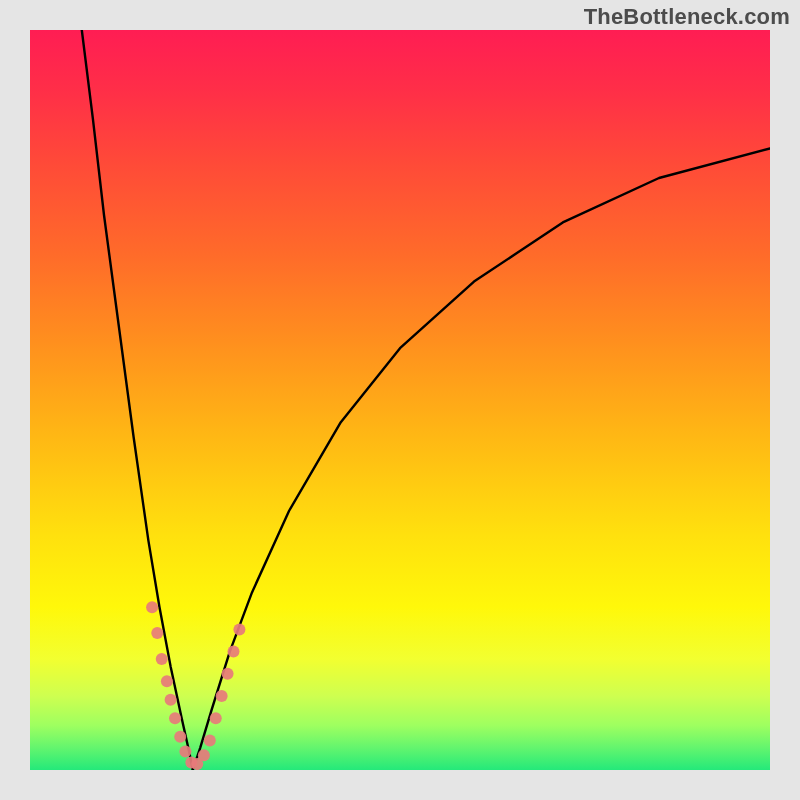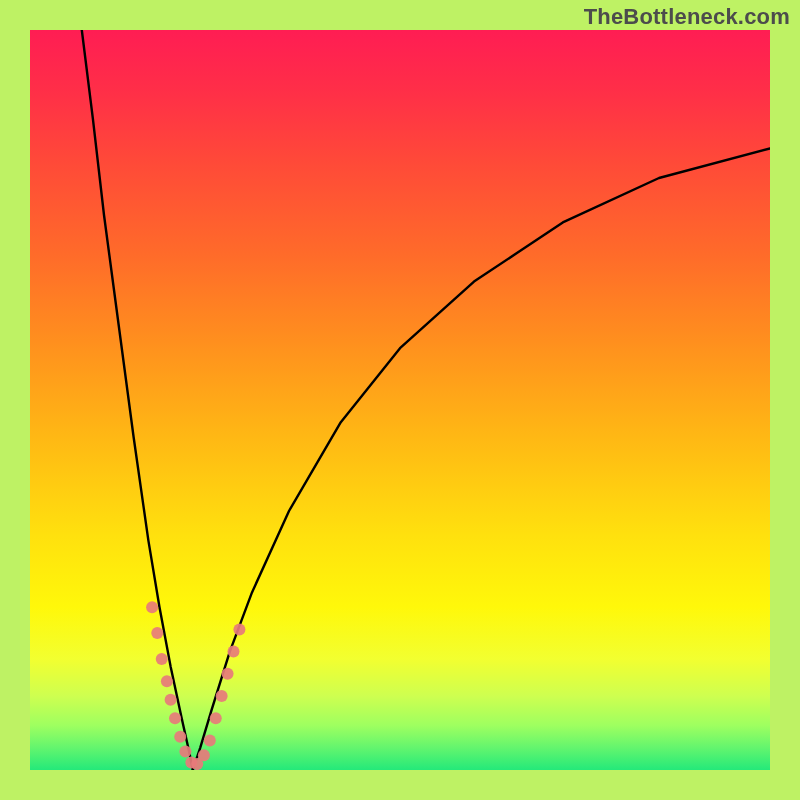--- a/index.html
+++ b/index.html
@@ -8,21 +8,21 @@
     width: 800px;
     height: 800px;
     overflow: hidden;
     background: #000;
     font-family: Arial, Helvetica, sans-serif;
   }
   .outer {
     position: relative;
     width: 800px;
     height: 800px;
-    background: #bef264;
+    background: #e5e5e5;
   }
   .watermark {
     position: absolute;
     top: 4px;
     right: 10px;
     color: #4c4c4c;
     font-size: 22px;
     font-weight: 600;
     letter-spacing: 0.2px;
     z-index: 10;

